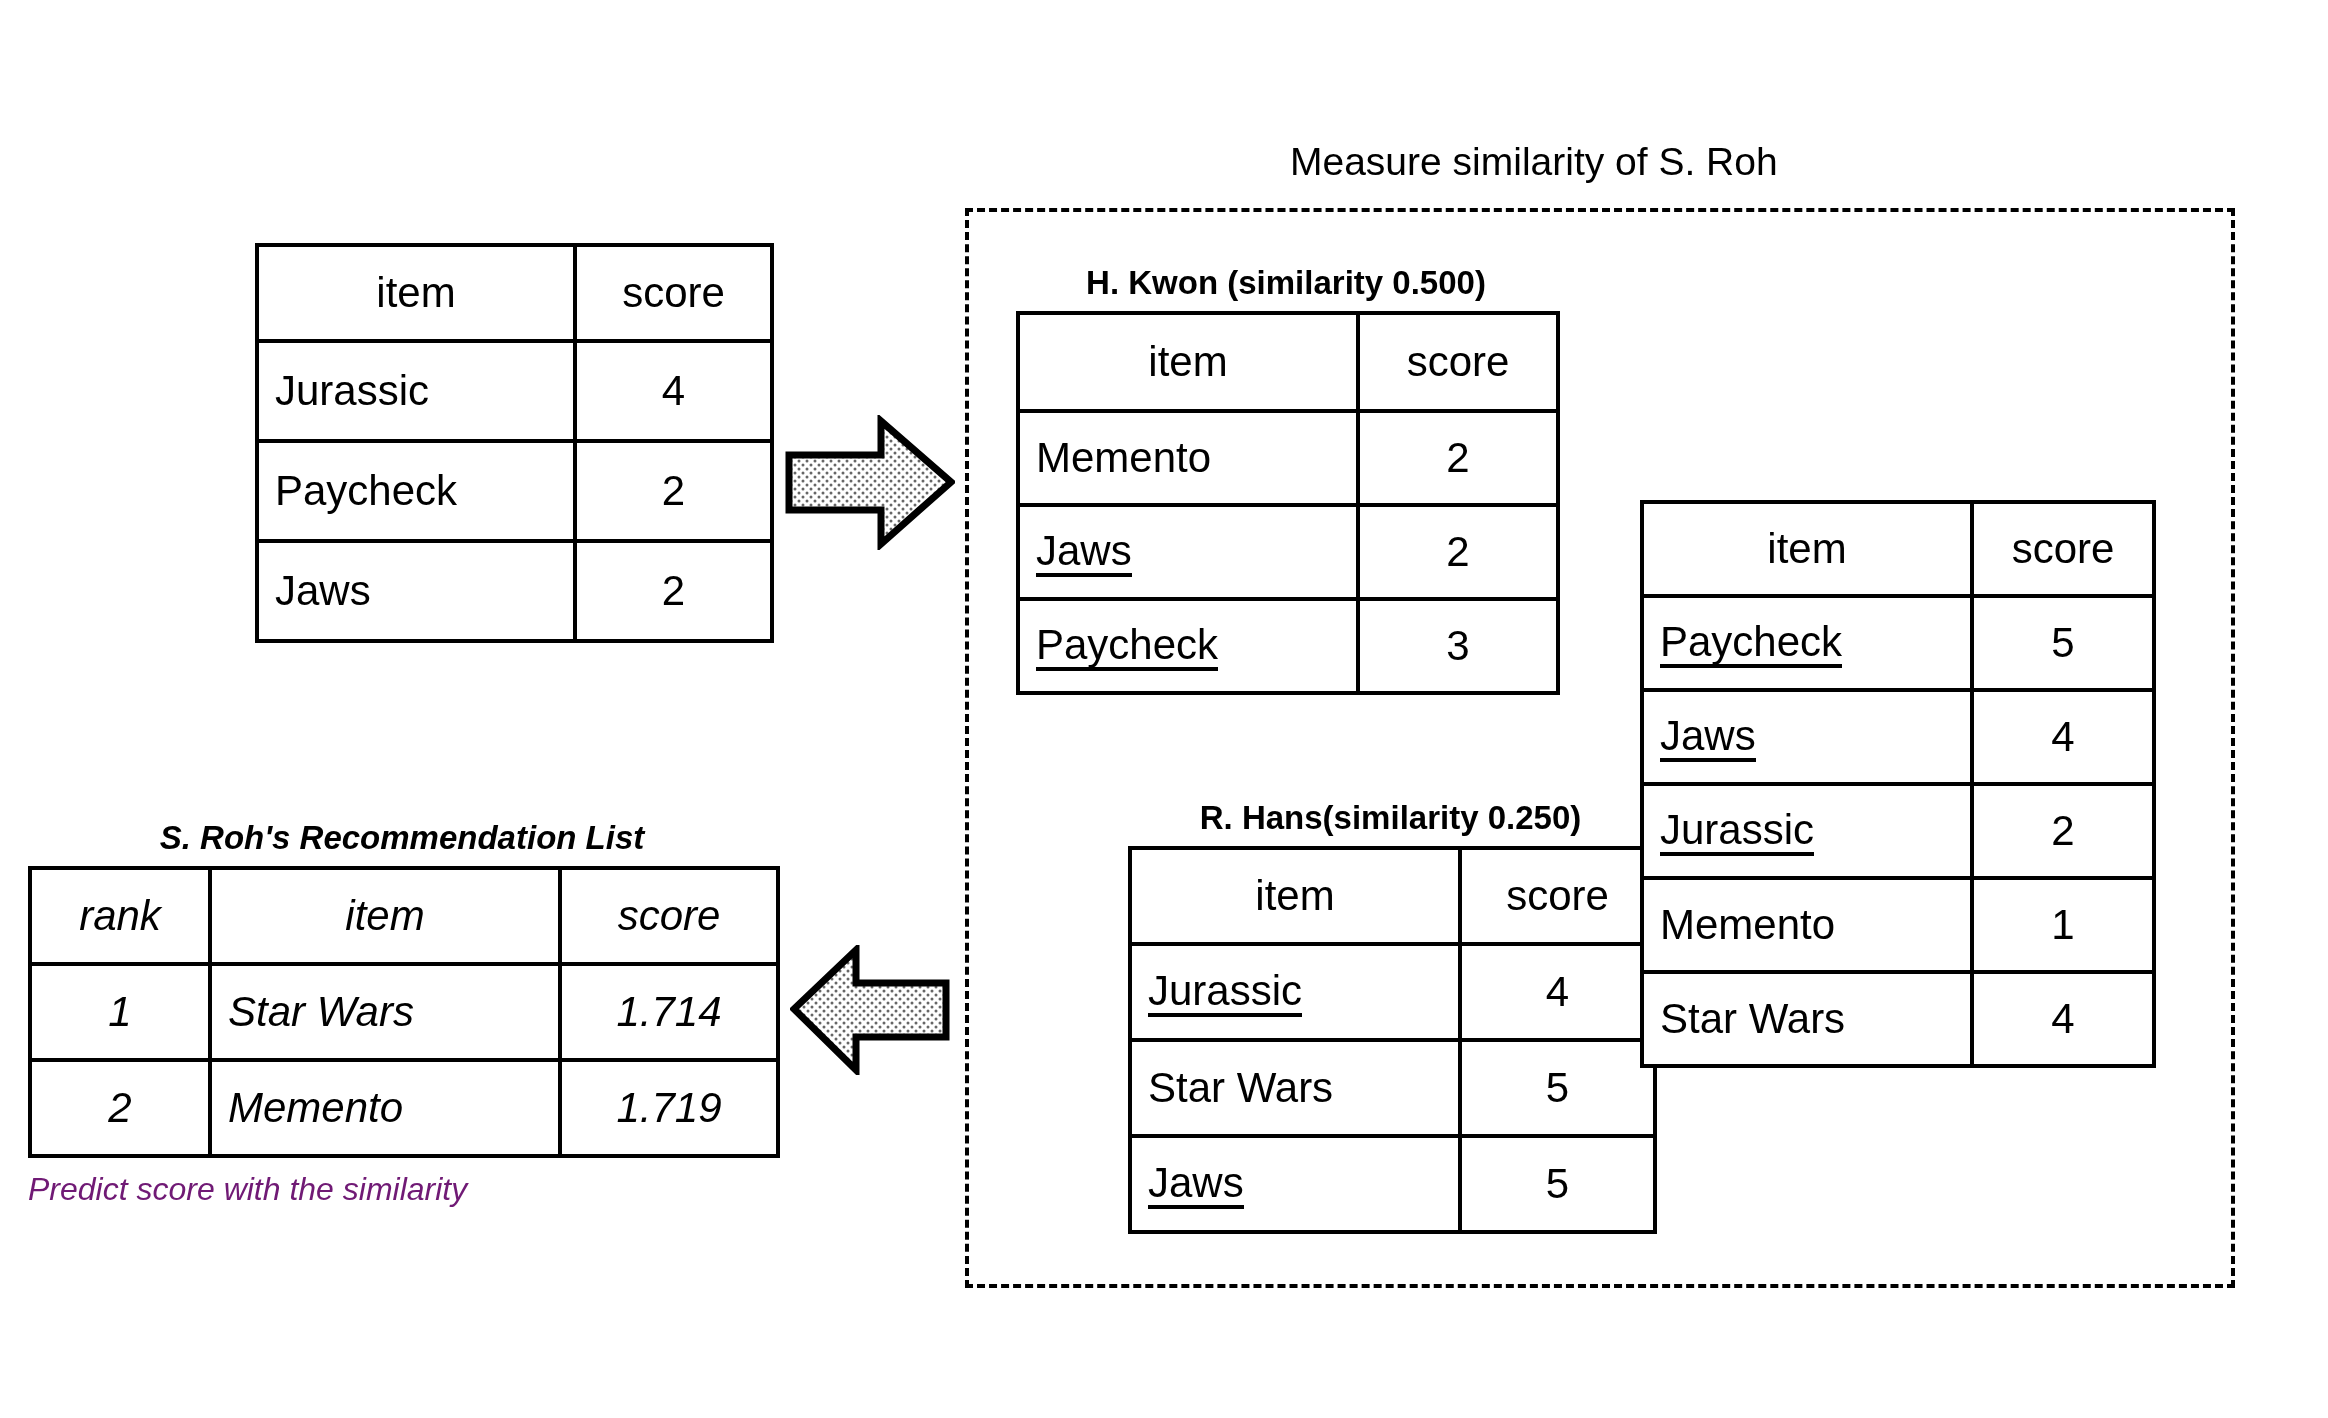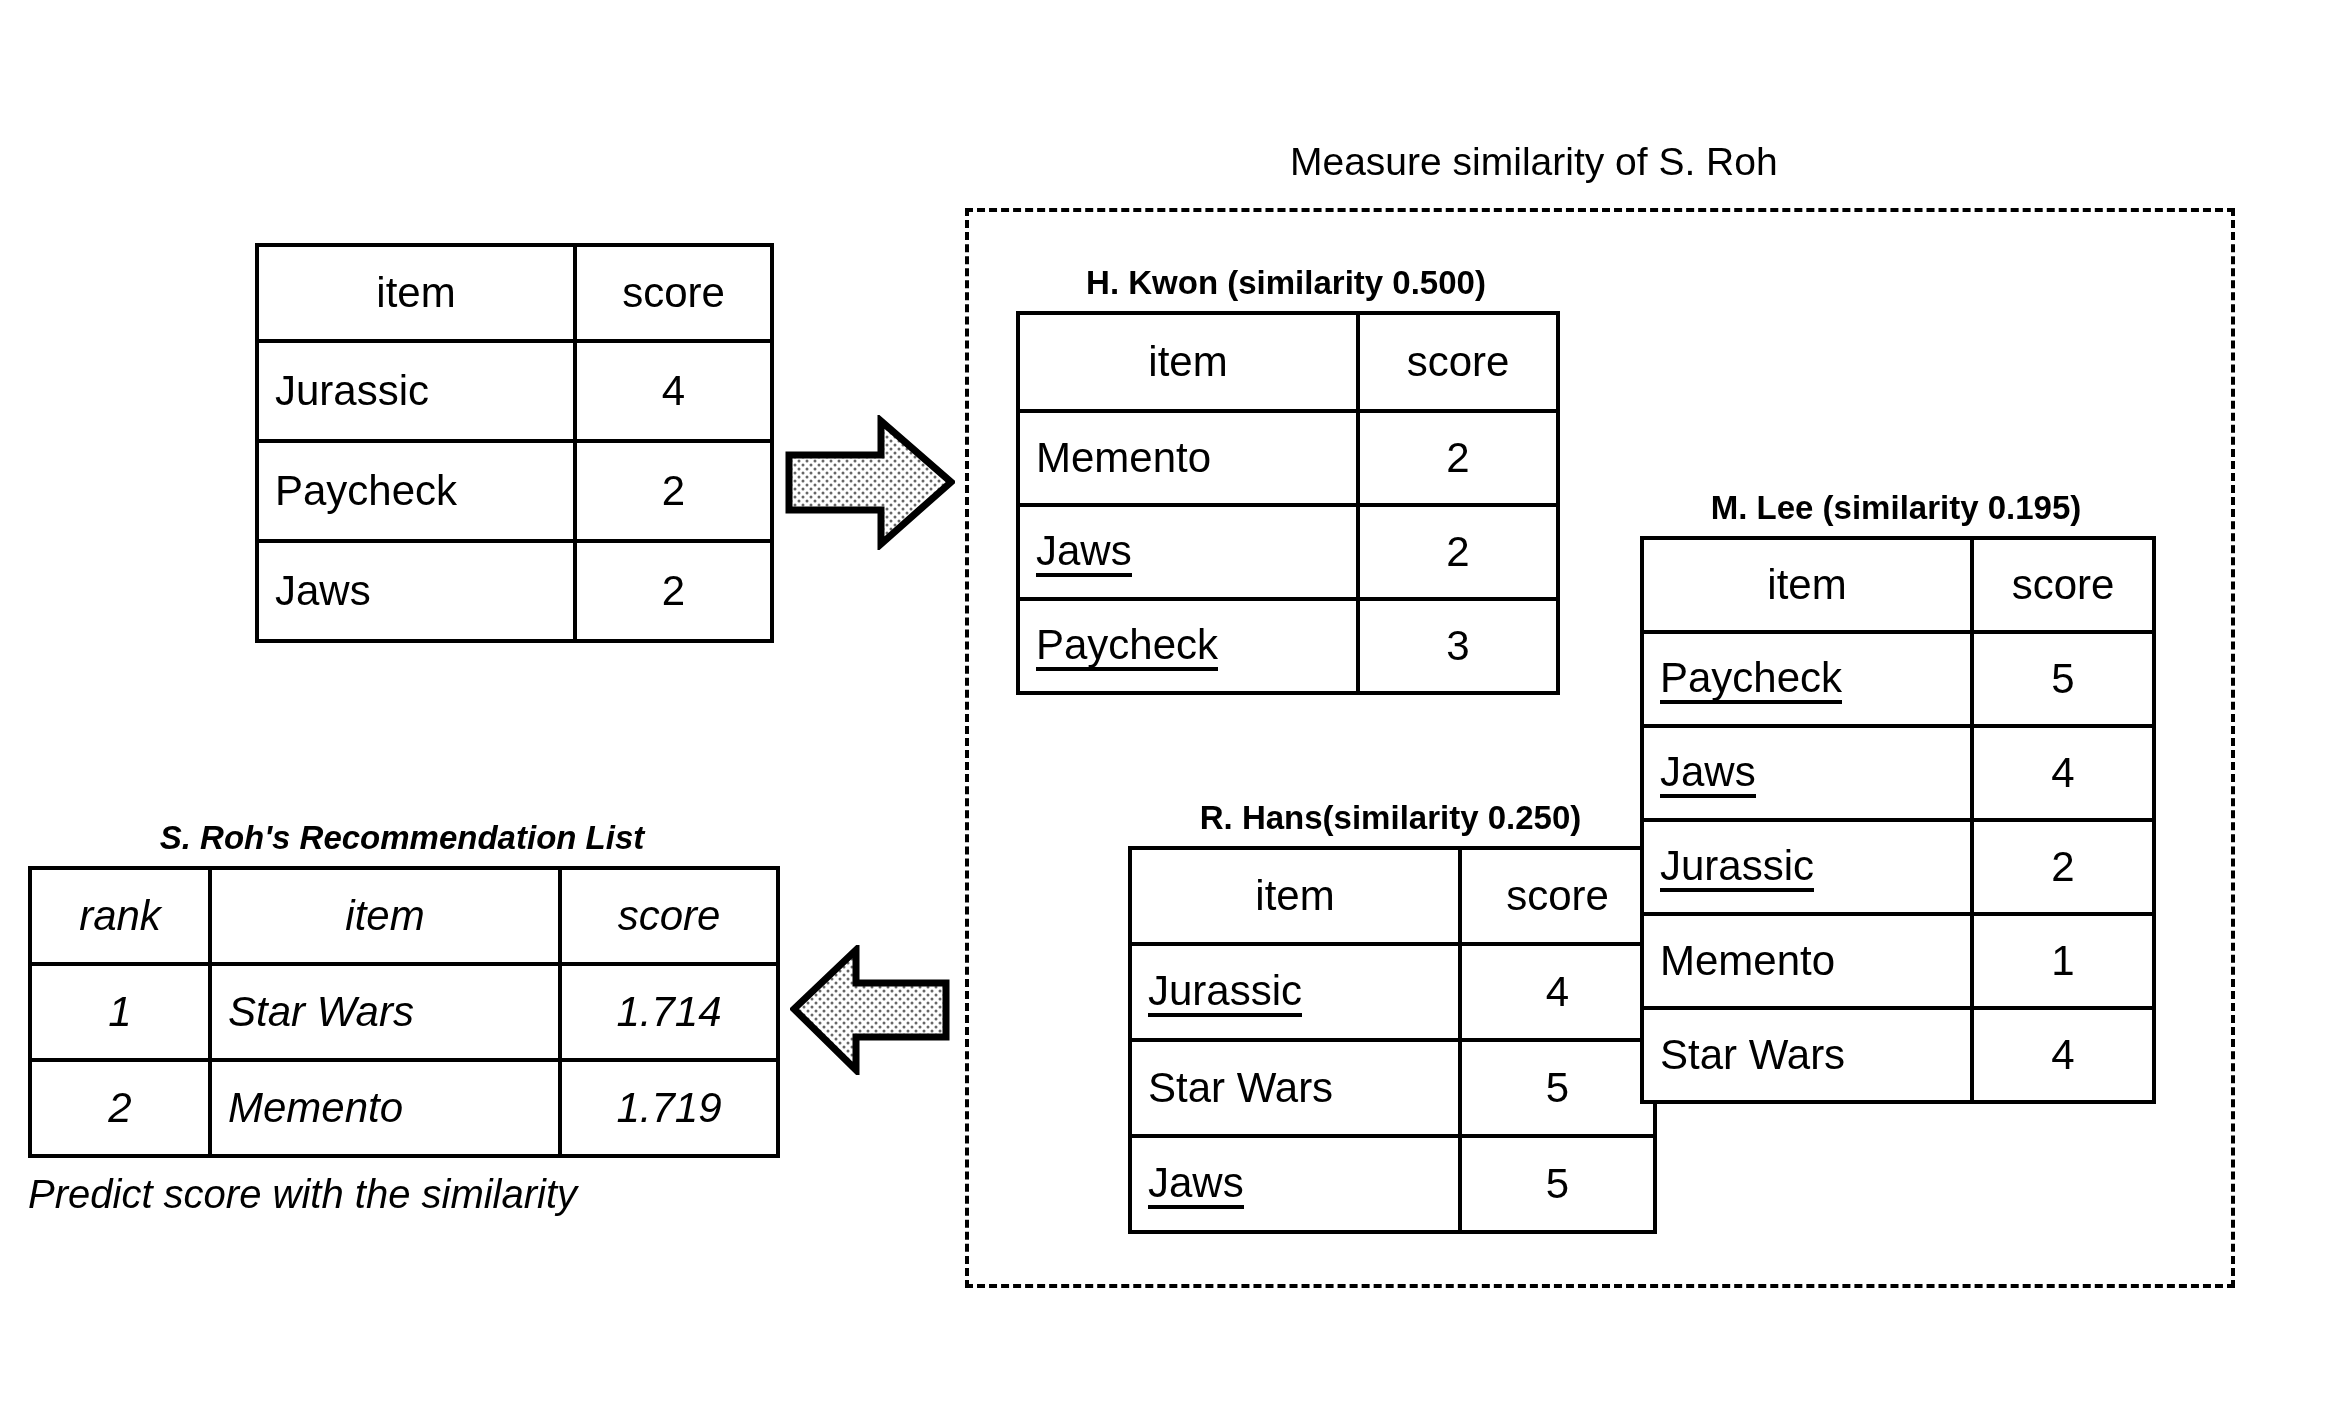--- a/index.html
+++ b/index.html
@@ -21,23 +21,23 @@
   
   .caption {
     font-size: 33px;
     font-weight: bold;
     color: #000;
     white-space: nowrap;
     text-align: center;
     line-height: 1.1;
   }
   .plain-caption {
-    font-size: 40px;
+    font-size: 32px;
     font-weight: normal;
-    color: #000000;
+    color: #701a75;
     white-space: nowrap;
     line-height: 1.1;
   }
   .big-caption {
     font-size: 39px;
     font-weight: normal;
     white-space: nowrap;
   }
 
   
@@ -214,21 +214,20 @@
       </tr>
       <tr>
         <td class="l hl" style="height:92px;"><span class="u">Jaws</span></td>
         <td class="c">5</td>
       </tr>
     </tbody>
   </table>
 </div>
 
 <div class="abs" style="left:1640px; top:490px;">
-  <div class="caption" style="width:512px;">M. Lee (similarity 0.195)</div>
   <table class="grid" style="margin-top:10px; width:512px;">
     <colgroup>
         <col style="width:330px">
         <col style="width:182px">
       </colgroup>
     <tbody>
       <tr>
         <td class="c" style="height:90px;">item</td>
         <td class="c">score</td>
       </tr>

